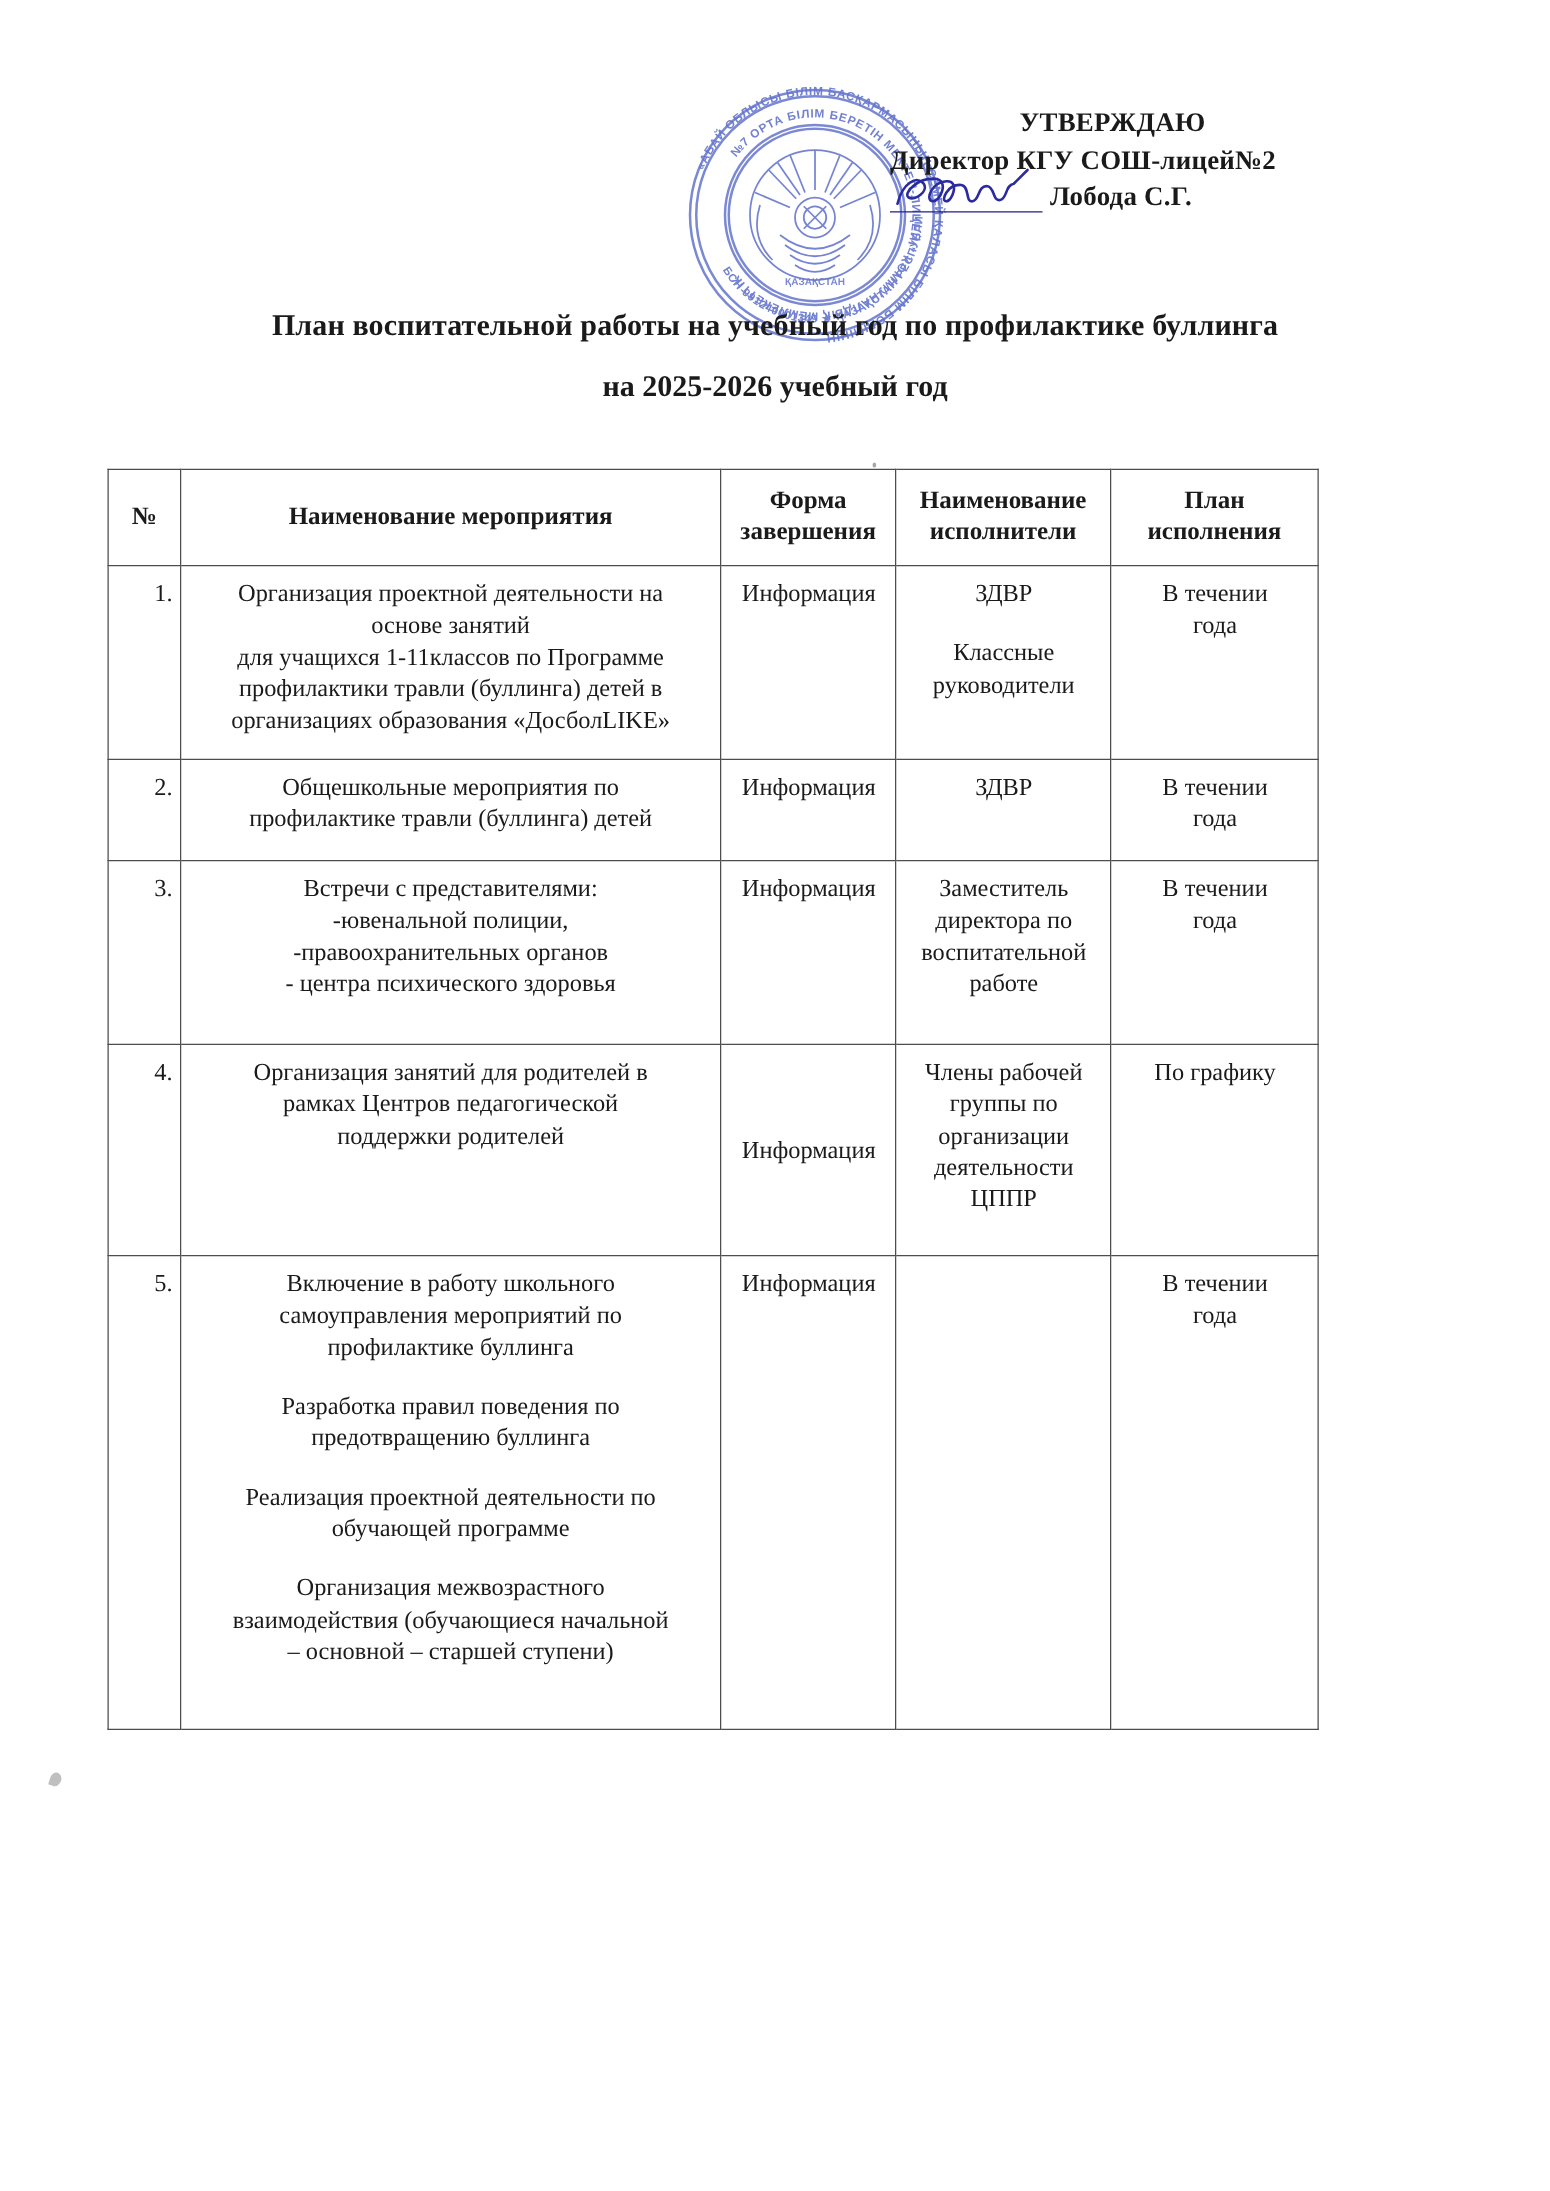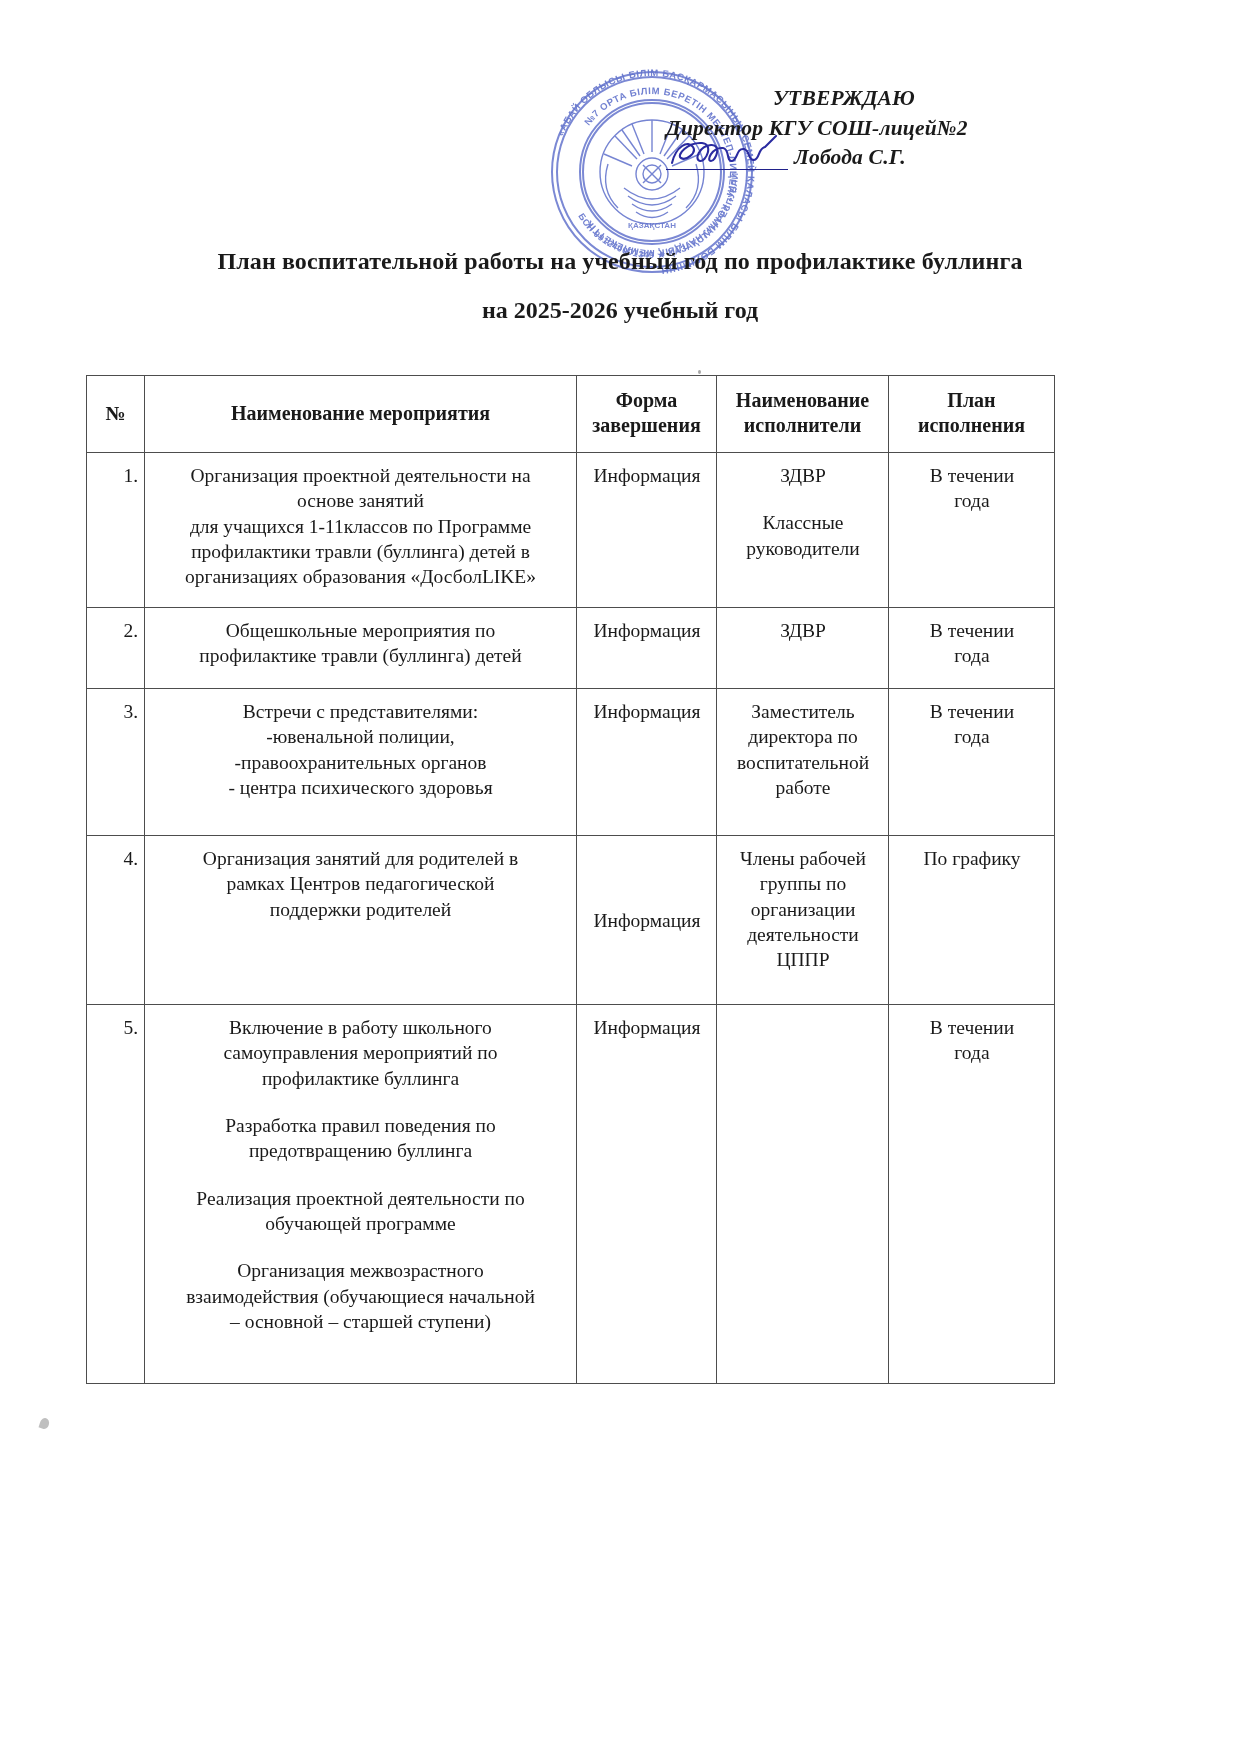--- a/index.html
+++ b/index.html
@@ -19,30 +19,29 @@
   .page {
     position: relative;
     width: 1240px;
     height: 1753px;
     box-sizing: border-box;
   }
 
   
   .approval-block {
     position: absolute;
-    left: 666px;
+    left: 712px;
     top: 84px;
     width: 330px;
     text-align: left;
     font-weight: bold;
     font-size: 21.5px;
     line-height: 1.38;
     letter-spacing: 0.2px;
     z-index: 4;
-    font-style: italic;
   }
   .approval-line-utv {
     text-align: center;
     padding-left: 26px;
   }
   .approval-line-dir {
     white-space: nowrap;
   }
   .sign-row {
     display: flex;

